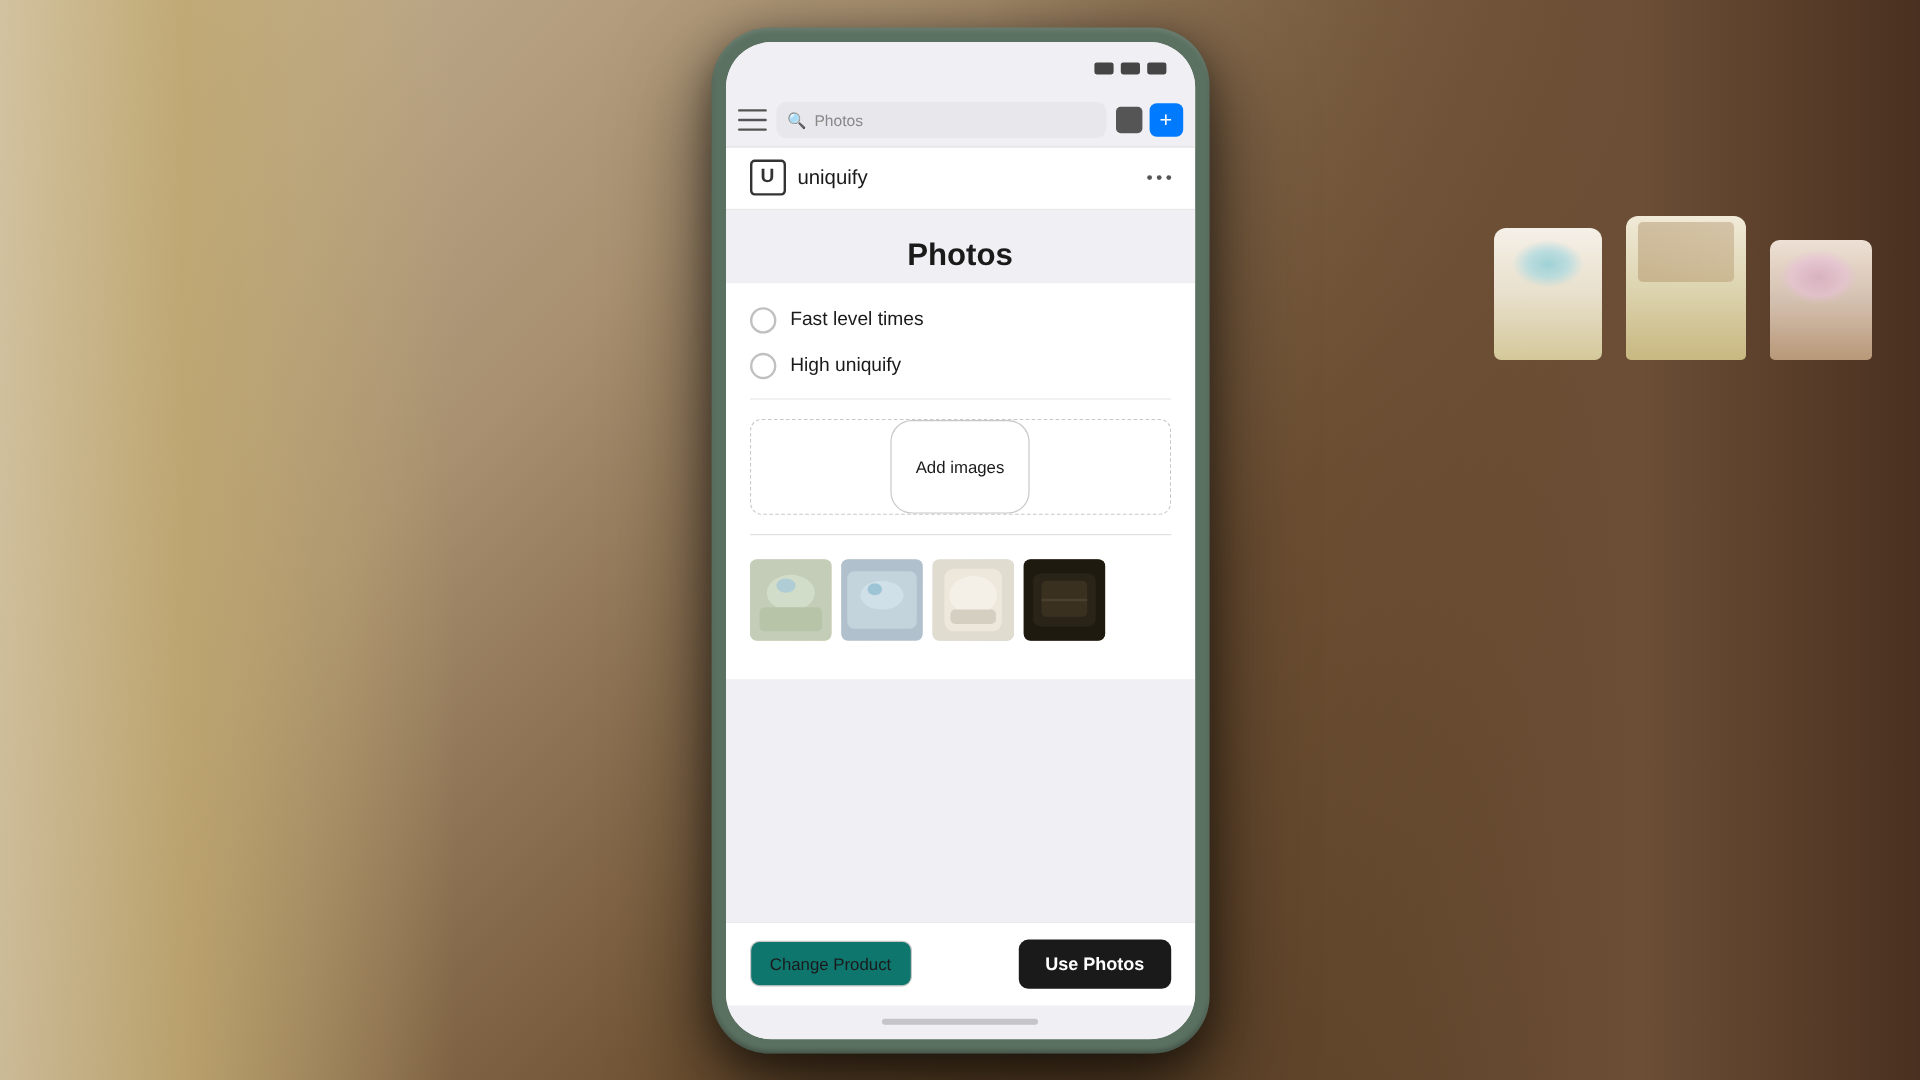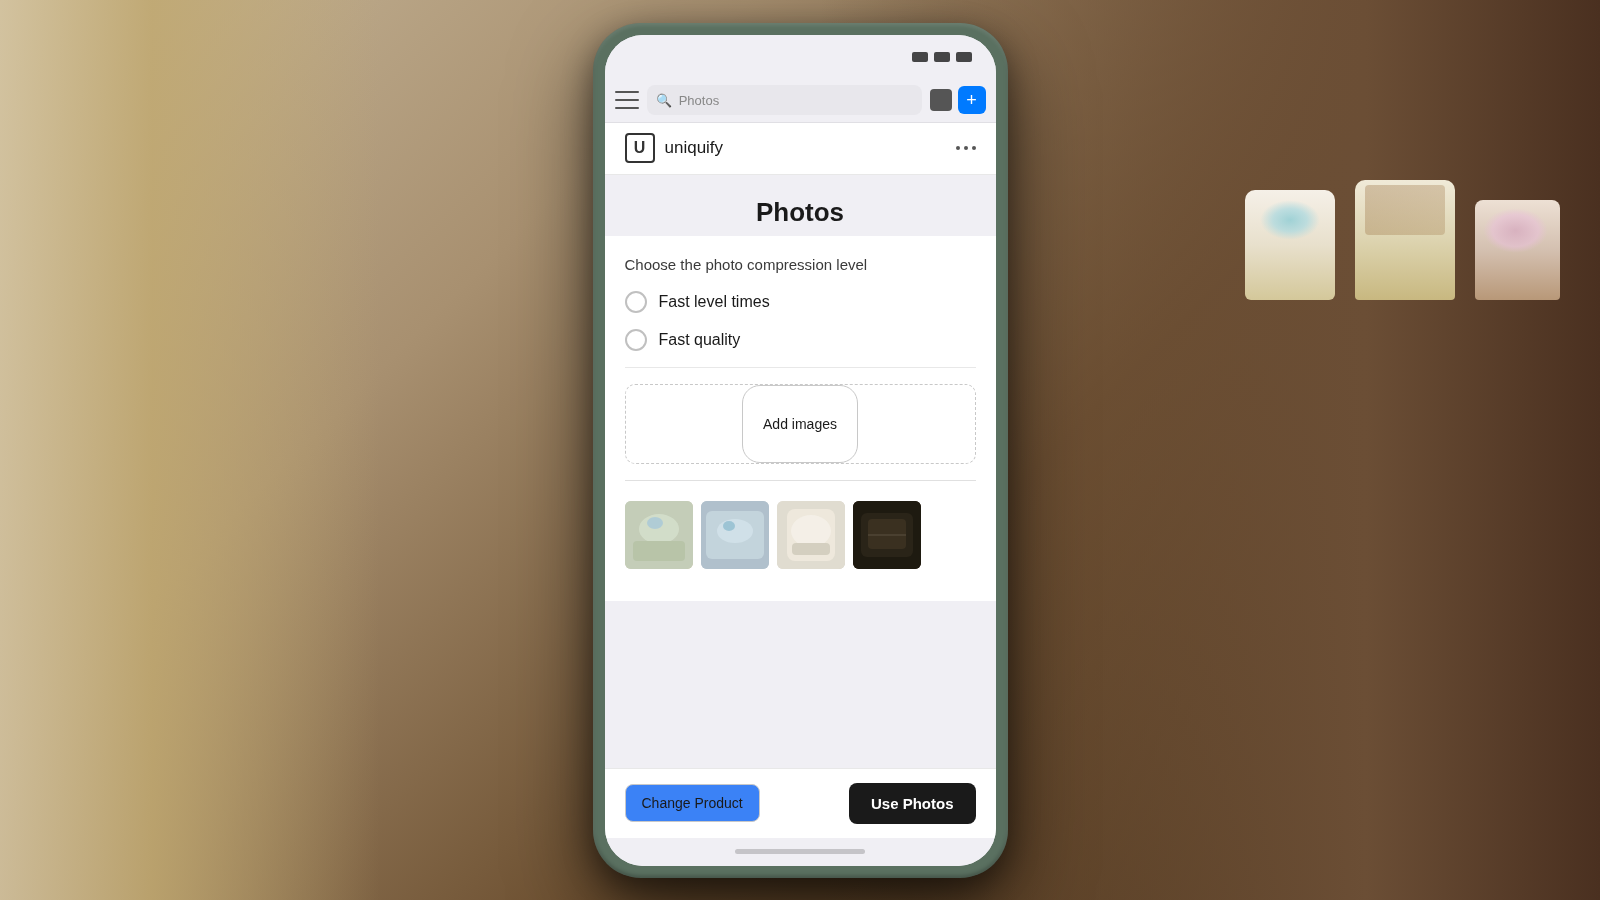--- a/index.html
+++ b/index.html
@@ -436,21 +436,21 @@
       background: white;
       border-top: 1px solid #e8e8e8;
       display: flex;
       align-items: center;
       justify-content: space-between;
       padding: 0 20px;
       flex-shrink: 0;
     }
 
     .change-product-btn {
-      background: #3b82f6;
+      background: #0f766e;
       border: 1px solid #c8c8c8;
       border-radius: 8px;
       padding: 10px 16px;
       font-size: 14px;
       color: #1a1a1a;
       cursor: pointer;
     }
 
     .use-photos-btn {
       background: #1a1a1a;
@@ -555,31 +555,30 @@
             </div>
           </div>
 
           <div class="main-scroll">
 
             <div class="page-title-section">
               <h1 class="page-title">Photos</h1>
             </div>
 
             <div class="content-section">
-              <p class="section-label">Choose the photo compression level</p>
 
               <div class="radio-option">
                 <div class="radio-circle"></div>
                 <span class="radio-label">Fast level times</span>
               </div>
 
 
               <div class="radio-option">
                 <div class="radio-circle"></div>
-                <span class="radio-label">Fast quality</span>
+                <span class="radio-label">High uniquify</span>
               </div>
 
               <div class="divider"></div>
 
               <div class="image-upload-area">
                 <button class="add-images-btn">Add images</button>
               </div>
 
               <div class="divider-line"></div>
 

